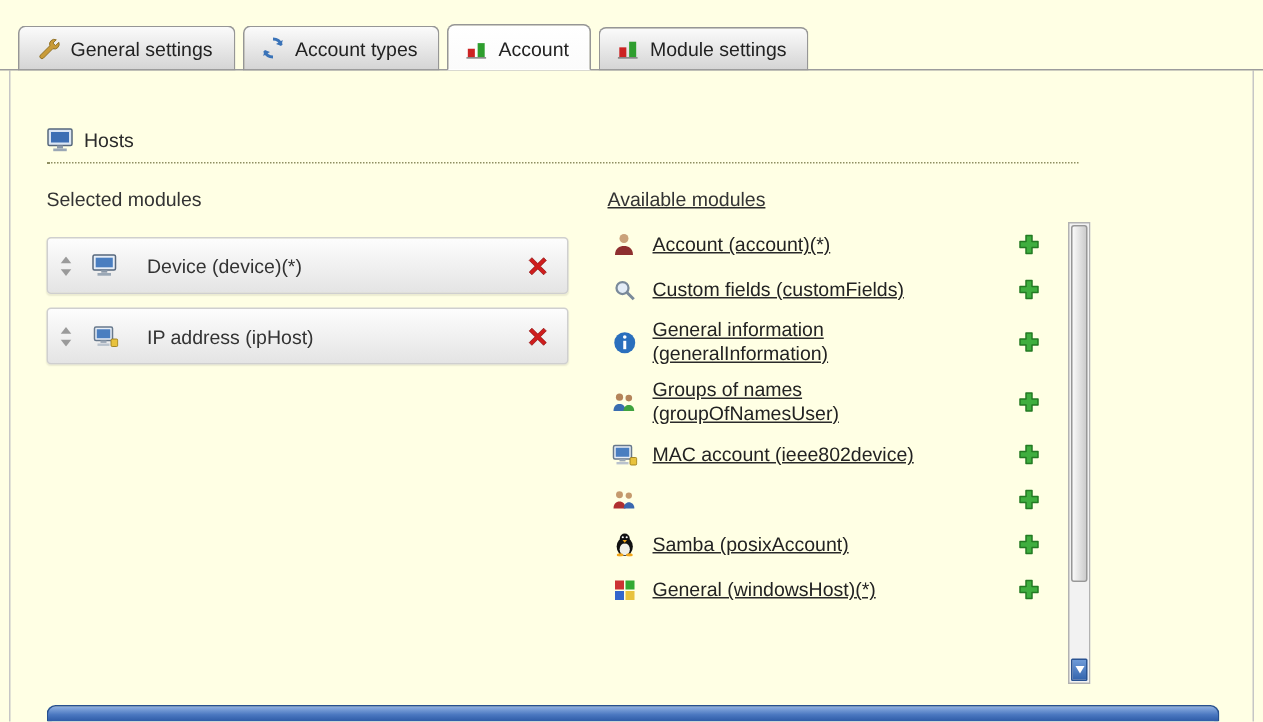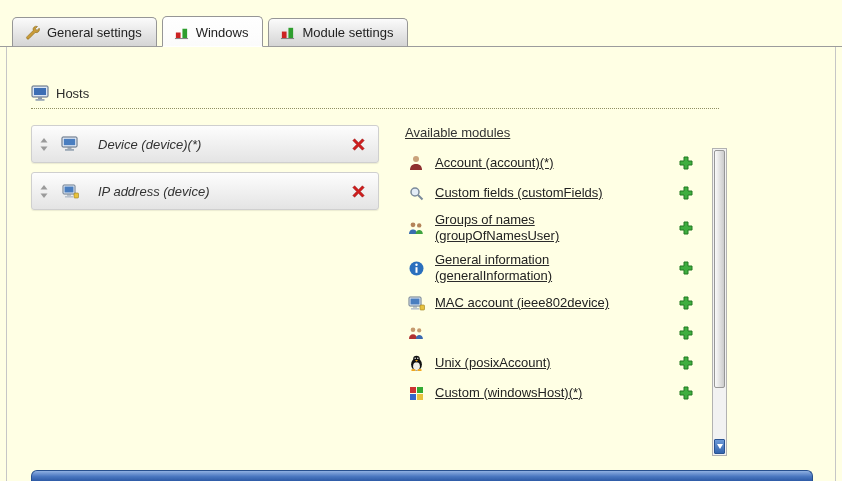--- a/index.html
+++ b/index.html
@@ -58,21 +58,21 @@
   .sel-row {
     height:38px; display:flex; align-items:center;
     background:linear-gradient(#fdfdfd,#e4e4e4);
     border:1px solid #cfcfcf; border-radius:3px;
     margin-bottom:9px;
     box-shadow:0 1px 1px rgba(0,0,0,0.08);
     padding:0 12px 0 8px;
   }
   .handle { display:flex; cursor:grab; margin-right:10px; }
   .mod-icon { width:24px; display:flex; justify-content:center; }
-  .sel-label { flex:1; margin-left:16px; color:#333;font-style:italic; }
+  .sel-label { flex:1; margin-left:16px; color:#333; }
   .del-btn { display:flex; cursor:pointer; }
   
   .avail-list {
     position:relative; height:308px; overflow:hidden;
     padding-right:28px;
   }
   .av-row { display:flex; align-items:center; padding:4px 0; min-height:30px; }
   .a-icon { width:22px; display:flex; justify-content:center; flex:none; }
   .a-label { margin-left:8px; width:208px; line-height:16px; color:#222; }
   .add-btn { margin-left:auto; margin-right:6px; display:flex; cursor:pointer; flex:none; }
@@ -109,30 +109,41 @@
 <body>
 
 <div class="tabstrip">
   <div class="tab">
     <span class="ticon">
       <svg width="16" height="16" viewBox="0 0 16 16">
           <path d="M13.5 2.5a3.2 3.2 0 0 0-4.3 4L3 12.7a1.4 1.4 0 1 0 2 2l6.2-6.2a3.2 3.2 0 0 0 4-4.3L13 6.4 11.3 4.7Z" fill="#c99b38" stroke="#8a6b20" stroke-width="0.6"></path>
         </svg>
     </span>
     <span>General settings</span>
+  </div>
+  <div class="tab">
+    <span class="ticon">
+      <svg width="16" height="16" viewBox="0 0 16 16">
+          <path d="M8 2a6 6 0 0 1 5.6 4" fill="none" stroke="#3a73b8" stroke-width="2"></path>
+          <path d="M14.5 2.6 13.6 6.6 10 5.4Z" fill="#3a73b8"></path>
+          <path d="M8 14a6 6 0 0 1-5.6-4" fill="none" stroke="#3a73b8" stroke-width="2"></path>
+          <path d="M1.5 13.4 2.4 9.4 6 10.6Z" fill="#3a73b8"></path>
+        </svg>
+    </span>
+    <span>Account types</span>
   </div>
   <div class="tab active">
     <span class="ticon">
       <svg width="15" height="15" viewBox="0 0 16 16">
           <rect x="2" y="8" width="5" height="6" fill="#cc2222"></rect>
           <rect x="9" y="4" width="5" height="10" fill="#2e9e2e"></rect>
           <rect x="1" y="14" width="14" height="1" fill="#777"></rect>
         </svg>
     </span>
-    <span>Windows</span>
+    <span>Account</span>
   </div>
   <div class="tab">
     <span class="ticon">
       <svg width="15" height="15" viewBox="0 0 16 16">
           <rect x="2" y="7" width="5" height="7" fill="#cc2222"></rect>
           <rect x="9" y="3" width="5" height="11" fill="#2e9e2e"></rect>
           <rect x="1" y="14" width="14" height="1" fill="#777"></rect>
         </svg>
     </span>
     <span>Module settings</span>
@@ -149,20 +160,21 @@
           <rect x="7" y="12" width="4" height="2" fill="#8a98a8"></rect>
           <rect x="4.5" y="14" width="9" height="1.8" fill="#9aa7b5"></rect>
         </svg>
     </span>
     <span>Hosts</span>
   </div>
 
   <div class="columns">
 
     <div class="col-left">
+      <div class="col-title">Selected modules</div>
 
       <div class="sel-row">
         <span class="handle">
           <svg width="8" height="13">
               <path d="M4 0 7.5 4.5H.5Z" fill="#9a9a9a"></path>
               <path d="M4 13 7.5 8.5H.5Z" fill="#9a9a9a"></path>
             </svg>
         </span>
         <span class="mod-icon">
           <svg width="18" height="16" viewBox="0 0 18 16">
@@ -189,21 +201,21 @@
         </span>
         <span class="mod-icon">
           <svg width="17" height="15" viewBox="0 0 17 15">
               <rect x="1" y="1" width="12" height="9" rx="1" fill="#e8eef6" stroke="#67788c"></rect>
               <rect x="2.5" y="2.5" width="9" height="6" fill="#4a7ec0"></rect>
               <rect x="5" y="10" width="4" height="1.6" fill="#9aa6b4"></rect>
               <rect x="3" y="12" width="8" height="1.6" fill="#b9c2cd"></rect>
               <rect x="12" y="9" width="4.5" height="5" rx="0.8" fill="#e8c23d" stroke="#9a7d1c" stroke-width="0.6"></rect>
             </svg>
         </span>
-        <span class="sel-label">IP address (device)</span>
+        <span class="sel-label">IP address (ipHost)</span>
         <span class="del-btn">
           <svg width="15" height="15" viewBox="0 0 15 15">
               <path d="M1.8 3.6 3.6 1.8 7.5 5.7 11.4 1.8 13.2 3.6 9.3 7.5 13.2 11.4 11.4 13.2 7.5 9.3 3.6 13.2 1.8 11.4 5.7 7.5Z" fill="#cf1d1d" stroke="#8e1010" stroke-width="0.5"></path>
             </svg>
         </span>
       </div>
 
     </div>
 
     <div class="col-right">
@@ -234,47 +246,47 @@
               </svg>
           </span>
           <span class="a-label">Custom fields (customFields)</span>
           <span class="add-btn">
             <svg width="14" height="14" viewBox="0 0 14 14">
                 <path d="M5 1h4v4h4v4H9v4H5V9H1V5h4Z" fill="#3fae3f" stroke="#237a23" stroke-linejoin="round"></path>
               </svg>
           </span>
         </div>
 
+
+        <div class="av-row">
+          <span class="a-icon">
+            <svg width="15" height="15" viewBox="0 0 15 15">
+                <circle cx="7.5" cy="7.5" r="7" fill="#2a6fbd"></circle>
+                <rect x="6.5" y="6.2" width="2" height="5.6" fill="#fff"></rect>
+                <circle cx="7.5" cy="3.7" r="1.2" fill="#fff"></circle>
+              </svg>
+          </span>
+          <span class="a-label">General information (generalInformation)</span>
+          <span class="add-btn">
+            <svg width="14" height="14" viewBox="0 0 14 14">
+                <path d="M5 1h4v4h4v4H9v4H5V9H1V5h4Z" fill="#3fae3f" stroke="#237a23" stroke-linejoin="round"></path>
+              </svg>
+          </span>
+        </div>
 
         <div class="av-row">
           <span class="a-icon">
             <svg width="16" height="14" viewBox="0 0 16 14">
                 <circle cx="5" cy="3.8" r="2.4" fill="#b4845a"></circle>
                 <path d="M1 13c0-3.4 2-4.6 4-4.6s4 1.2 4 4.6Z" fill="#3a6db0"></path>
                 <circle cx="11.2" cy="4.4" r="2.2" fill="#b4845a"></circle>
                 <path d="M7.6 13c.2-2.8 1.8-4 3.6-4 2 0 3.6 1.2 3.6 4Z" fill="#3fa33f"></path>
               </svg>
           </span>
           <span class="a-label">Groups of names (groupOfNamesUser)</span>
-          <span class="add-btn">
-            <svg width="14" height="14" viewBox="0 0 14 14">
-                <path d="M5 1h4v4h4v4H9v4H5V9H1V5h4Z" fill="#3fae3f" stroke="#237a23" stroke-linejoin="round"></path>
-              </svg>
-          </span>
-        </div>
-
-        <div class="av-row">
-          <span class="a-icon">
-            <svg width="15" height="15" viewBox="0 0 15 15">
-                <circle cx="7.5" cy="7.5" r="7" fill="#2a6fbd"></circle>
-                <rect x="6.5" y="6.2" width="2" height="5.6" fill="#fff"></rect>
-                <circle cx="7.5" cy="3.7" r="1.2" fill="#fff"></circle>
-              </svg>
-          </span>
-          <span class="a-label">General information (generalInformation)</span>
           <span class="add-btn">
             <svg width="14" height="14" viewBox="0 0 14 14">
                 <path d="M5 1h4v4h4v4H9v4H5V9H1V5h4Z" fill="#3fae3f" stroke="#237a23" stroke-linejoin="round"></path>
               </svg>
           </span>
         </div>
 
         <div class="av-row">
           <span class="a-icon">
             <svg width="17" height="15" viewBox="0 0 17 15">
@@ -316,38 +328,38 @@
                 <ellipse cx="6.5" cy="9.4" rx="5.4" ry="6.2" fill="#111"></ellipse>
                 <ellipse cx="6.5" cy="11.2" rx="3.4" ry="4" fill="#f0f0e8"></ellipse>
                 <circle cx="6.5" cy="4" r="3.3" fill="#111"></circle>
                 <circle cx="5.2" cy="3.2" r="0.7" fill="#fff"></circle>
                 <circle cx="7.8" cy="3.2" r="0.7" fill="#fff"></circle>
                 <path d="M5 5h3L6.5 6.8Z" fill="#f2a71b"></path>
                 <ellipse cx="3.4" cy="15" rx="2.2" ry="1.1" fill="#f2a71b"></ellipse>
                 <ellipse cx="9.6" cy="15" rx="2.2" ry="1.1" fill="#f2a71b"></ellipse>
               </svg>
           </span>
-          <span class="a-label">Unix (posixAccount)</span>
+          <span class="a-label">Samba (posixAccount)</span>
           <span class="add-btn">
             <svg width="14" height="14" viewBox="0 0 14 14">
                 <path d="M5 1h4v4h4v4H9v4H5V9H1V5h4Z" fill="#3fae3f" stroke="#237a23" stroke-linejoin="round"></path>
               </svg>
           </span>
         </div>
 
         <div class="av-row">
           <span class="a-icon">
             <svg width="15" height="15" viewBox="0 0 15 15">
                 <rect x="1" y="1" width="6" height="6" fill="#cc3333"></rect>
                 <rect x="8" y="1" width="6" height="6" fill="#33aa33"></rect>
                 <rect x="1" y="8" width="6" height="6" fill="#3366cc"></rect>
                 <rect x="8" y="8" width="6" height="6" fill="#e8c23d"></rect>
               </svg>
           </span>
-          <span class="a-label">Custom (windowsHost)(*)</span>
+          <span class="a-label">General (windowsHost)(*)</span>
           <span class="add-btn">
             <svg width="14" height="14" viewBox="0 0 14 14">
                 <path d="M5 1h4v4h4v4H9v4H5V9H1V5h4Z" fill="#3fae3f" stroke="#237a23" stroke-linejoin="round"></path>
               </svg>
           </span>
         </div>
 
         <div class="scrollbar">
           <div class="sb-thumb"></div>
           <div class="sb-down">

